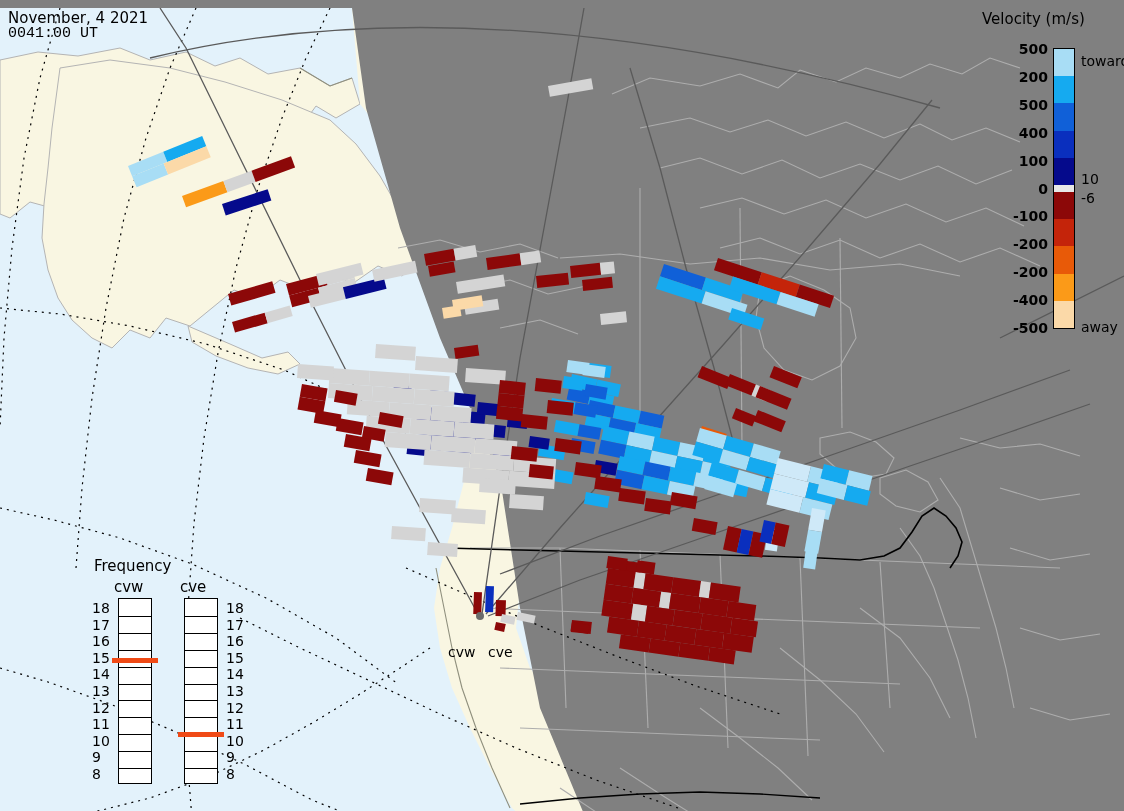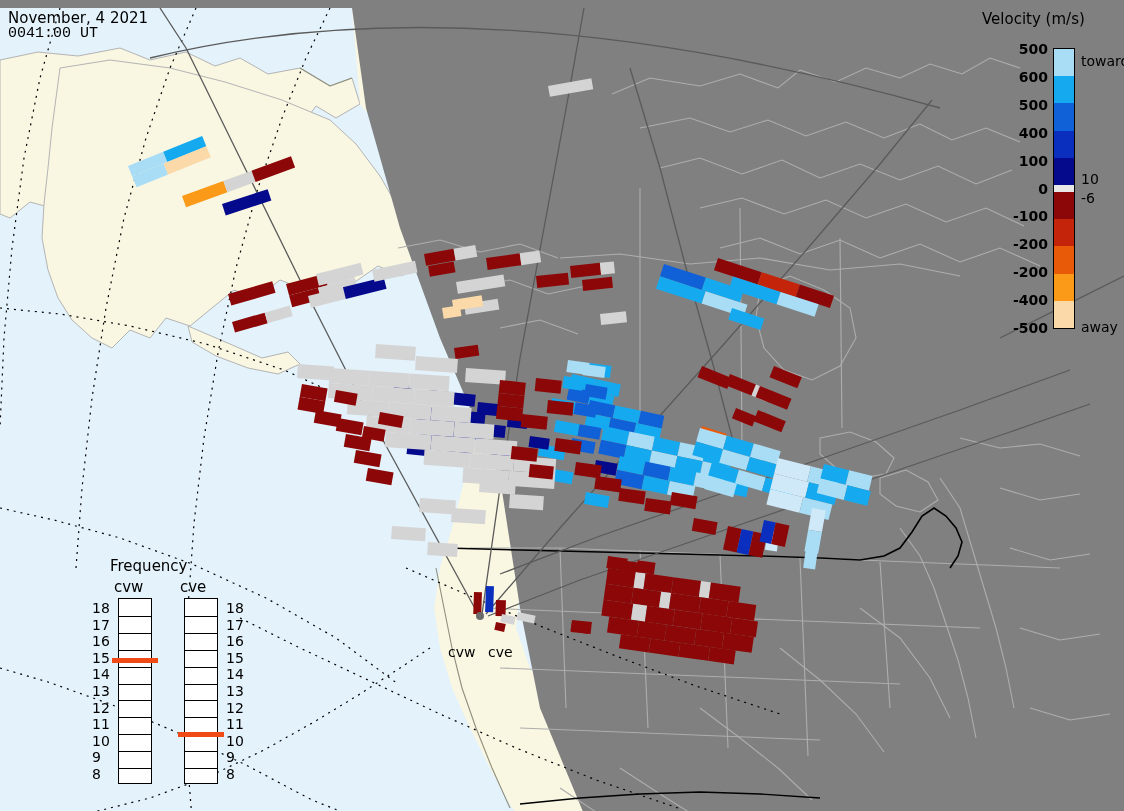--- a/index.html
+++ b/index.html
@@ -665,38 +665,38 @@
       <div class="cbseg" style="top: 136px; height: 7px; background: rgb(232, 232, 232);"></div>
       <div class="cbseg" style="top: 143px; height: 27.2px; background: rgb(140, 8, 8); border-bottom: 1px solid rgb(0, 0, 0);"></div>
       <div class="cbseg" style="top: 170.2px; height: 27.2px; background: rgb(196, 36, 10); border-bottom: 1px solid rgb(0, 0, 0);"></div>
       <div class="cbseg" style="top: 197.4px; height: 27.2px; background: rgb(232, 90, 8); border-bottom: 1px solid rgb(0, 0, 0);"></div>
       <div class="cbseg" style="top: 224.6px; height: 27.2px; background: rgb(251, 154, 24); border-bottom: 1px solid rgb(0, 0, 0);"></div>
       <div class="cbseg" style="top: 251.8px; height: 27.2px; background: rgb(251, 217, 168); border-bottom: 1px solid rgb(0, 0, 0);"></div>
     </div>
 
   <div id="cbticks">
       <div class="cbtick" style="top: 41px; right: 76px;">500</div>
-      <div class="cbtick" style="top: 68.9px; right: 76px;">600</div>
+      <div class="cbtick" style="top: 68.9px; right: 76px;">200</div>
       <div class="cbtick" style="top: 96.8px; right: 76px;">500</div>
       <div class="cbtick" style="top: 124.7px; right: 76px;">400</div>
       <div class="cbtick" style="top: 152.6px; right: 76px;">100</div>
       <div class="cbtick" style="top: 180.5px; right: 76px;">0</div>
       <div class="cbtick" style="top: 208.4px; right: 76px;">-100</div>
       <div class="cbtick" style="top: 236.3px; right: 76px;">-200</div>
       <div class="cbtick" style="top: 264.2px; right: 76px;">-200</div>
       <div class="cbtick" style="top: 292.1px; right: 76px;">-400</div>
       <div class="cbtick" style="top: 320px; right: 76px;">-500</div>
     </div>
 
   <div class="cblab" style="left:1081px;top:45px;">toward</div>
   <div class="cblab" style="left:1081px;top:311px;">away</div>
   <div class="cblab" style="left:1081px;top:163px;">10</div>
   <div class="cblab" style="left:1081px;top:182px;">-6</div>
 
-  <div class="freq-title" style="left:110px;top:549px;">Frequency</div>
+  <div class="freq-title" style="left:94px;top:549px;">Frequency</div>
   <div class="freq-head" style="left:114px;top:570px;">cvw</div>
   <div class="freq-head" style="left:180px;top:570px;">cve</div>
 
   <div id="freq-widget">
       <div class="freq-col" style="left: 118px; top: 590px; width: 34px; height: 186px;">
         <div class="freq-tick" style="top: 16.9091px;"></div>
         <div class="freq-tick" style="top: 33.8182px;"></div>
         <div class="freq-tick" style="top: 50.7273px;"></div>
         <div class="freq-tick" style="top: 67.6364px;"></div>
         <div class="freq-tick" style="top: 84.5455px;"></div>

